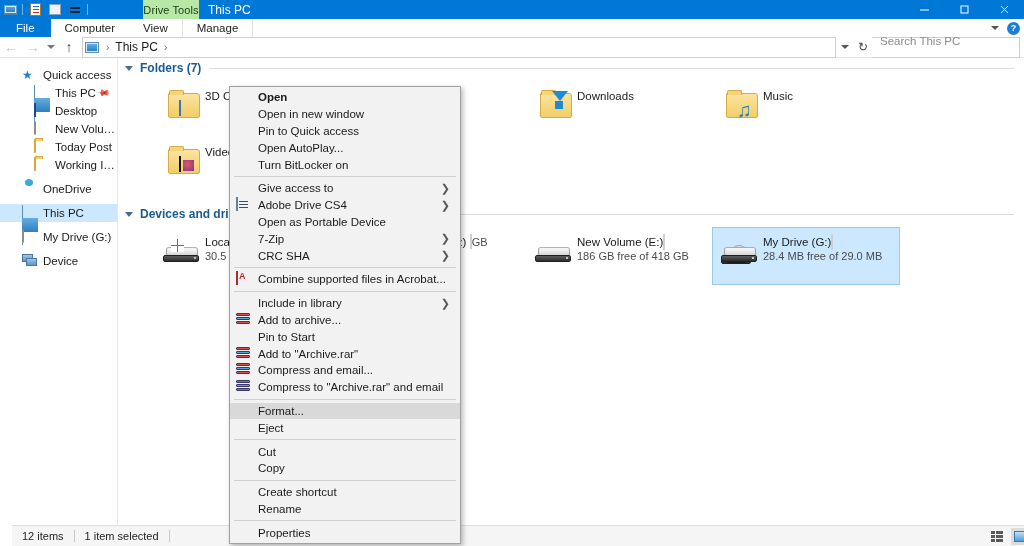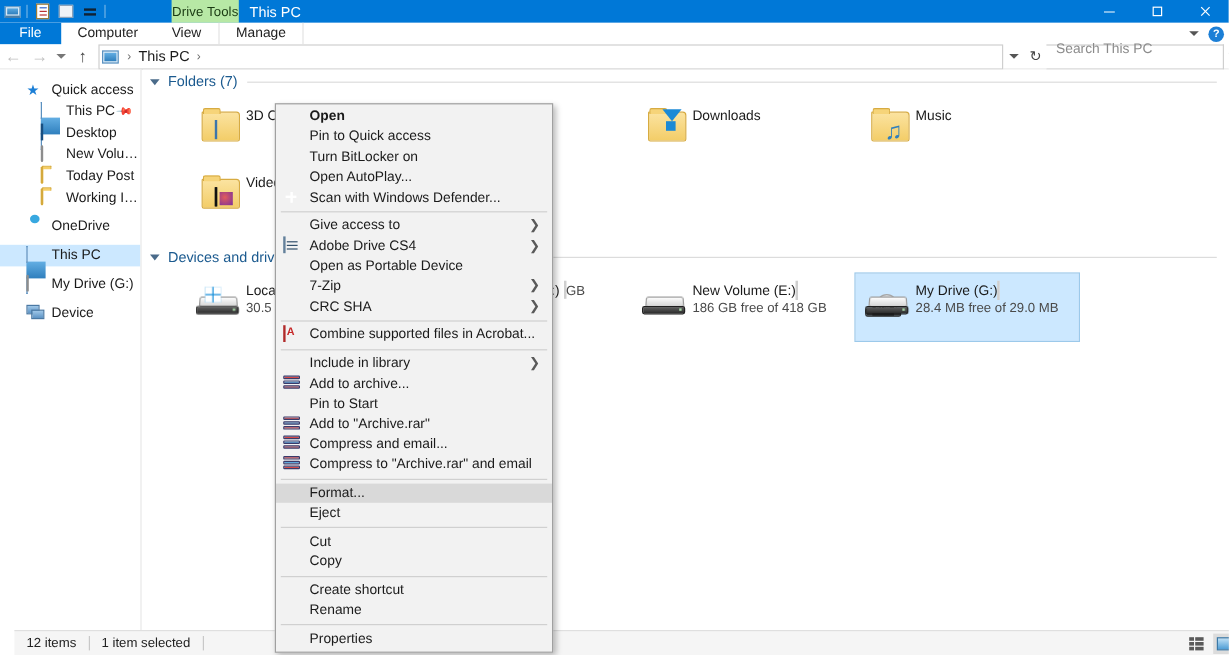--- a/index.html
+++ b/index.html
@@ -164,21 +164,21 @@
     background: linear-gradient(#9fc7e8, #5d93c4); border: 1px solid #4a78a3;
   }
   .ic-network::before { left: 0; top: 0; }
   .ic-network::after { left: 4px; top: 4px; }
 
   
   .content {
     position: absolute; top: 58px; left: 119px; width: 905px; height: 467px;
     background: #fff; overflow: hidden;
   }
-  .group-header { height: 20px; display: flex; align-items: center; padding-left: 6px; }
+  .group-header { height: 20px; display: flex; align-items: center; padding-left: 6px; font-weight: bold; }
   .group-chev {
     width: 0; height: 0; border-left: 4px solid transparent; border-right: 4px solid transparent;
     border-top: 5px solid #4a6b8a; margin-right: 7px;
   }
   .group-title { font-size: 12px; color: #1b5a8f; white-space: nowrap; }
   .group-rule { flex: 1; height: 1px; background: #dcdcdc; margin-left: 8px; margin-right: 10px; }
 
   .tiles { display: flex; flex-wrap: wrap; align-content: flex-start; padding: 4px 0 0 36px; }
   .tile {
     width: 186px; height: 56px; display: flex; align-items: flex-start; padding: 5px 4px 0 4px;
@@ -598,33 +598,33 @@
     </div>
   </div>
 
   <div class="ctxmenu">
     <div class="mi bold">
         <span class="mi-ico"></span>
         <span>Open</span>
       </div>
     <div class="mi">
         <span class="mi-ico"></span>
+        <span>Open in new window</span>
+      </div>
+    <div class="mi">
+        <span class="mi-ico"></span>
         <span>Pin to Quick access</span>
       </div>
     <div class="mi">
         <span class="mi-ico"></span>
+        <span>Open AutoPlay...</span>
+      </div>
+    <div class="mi">
+        <span class="mi-ico"></span>
         <span>Turn BitLocker on</span>
-      </div>
-    <div class="mi">
-        <span class="mi-ico"></span>
-        <span>Open AutoPlay...</span>
-      </div>
-    <div class="mi">
-        <span class="mi-ico"><span class="ic-shield"></span></span>
-        <span>Scan with Windows Defender...</span>
       </div>
 
     <div class="mi-sep"></div>
     <div class="mi">
         <span class="mi-ico"></span>
         <span>Give access to</span>
         <span class="mi-arrow">❯</span>
       </div>
     <div class="mi">
         <span class="mi-ico"><span class="ic-adobedrive"></span></span>

